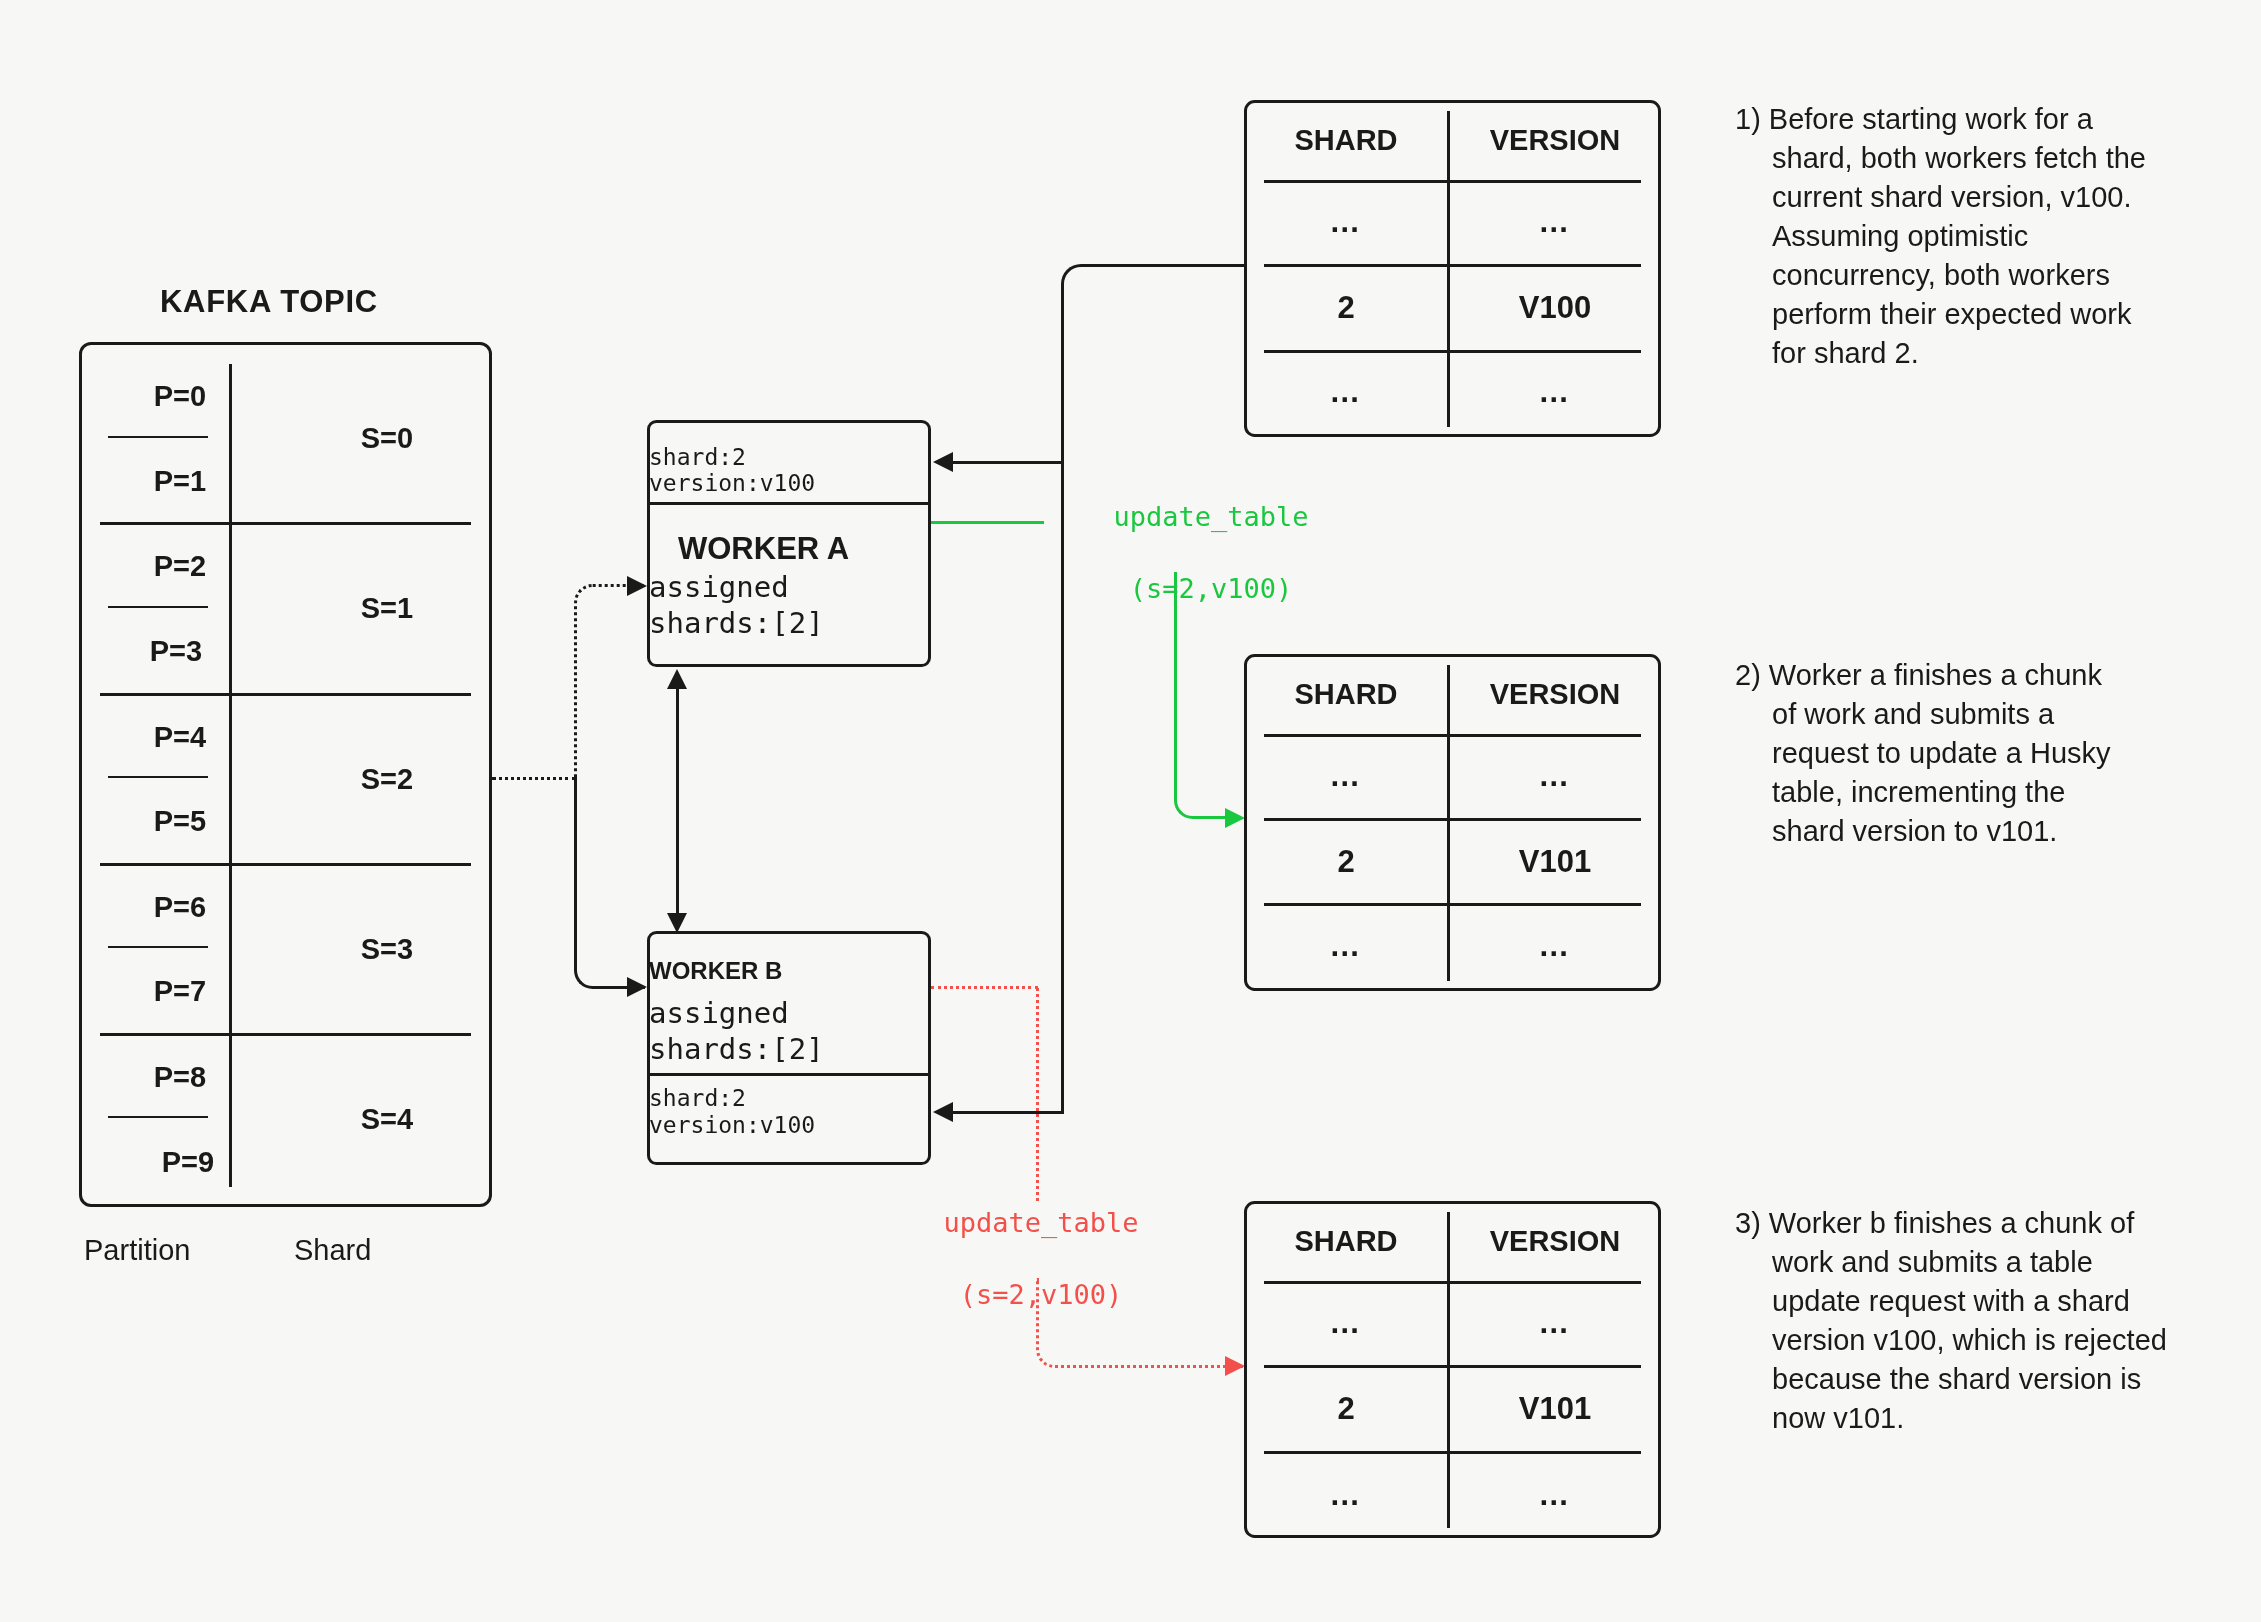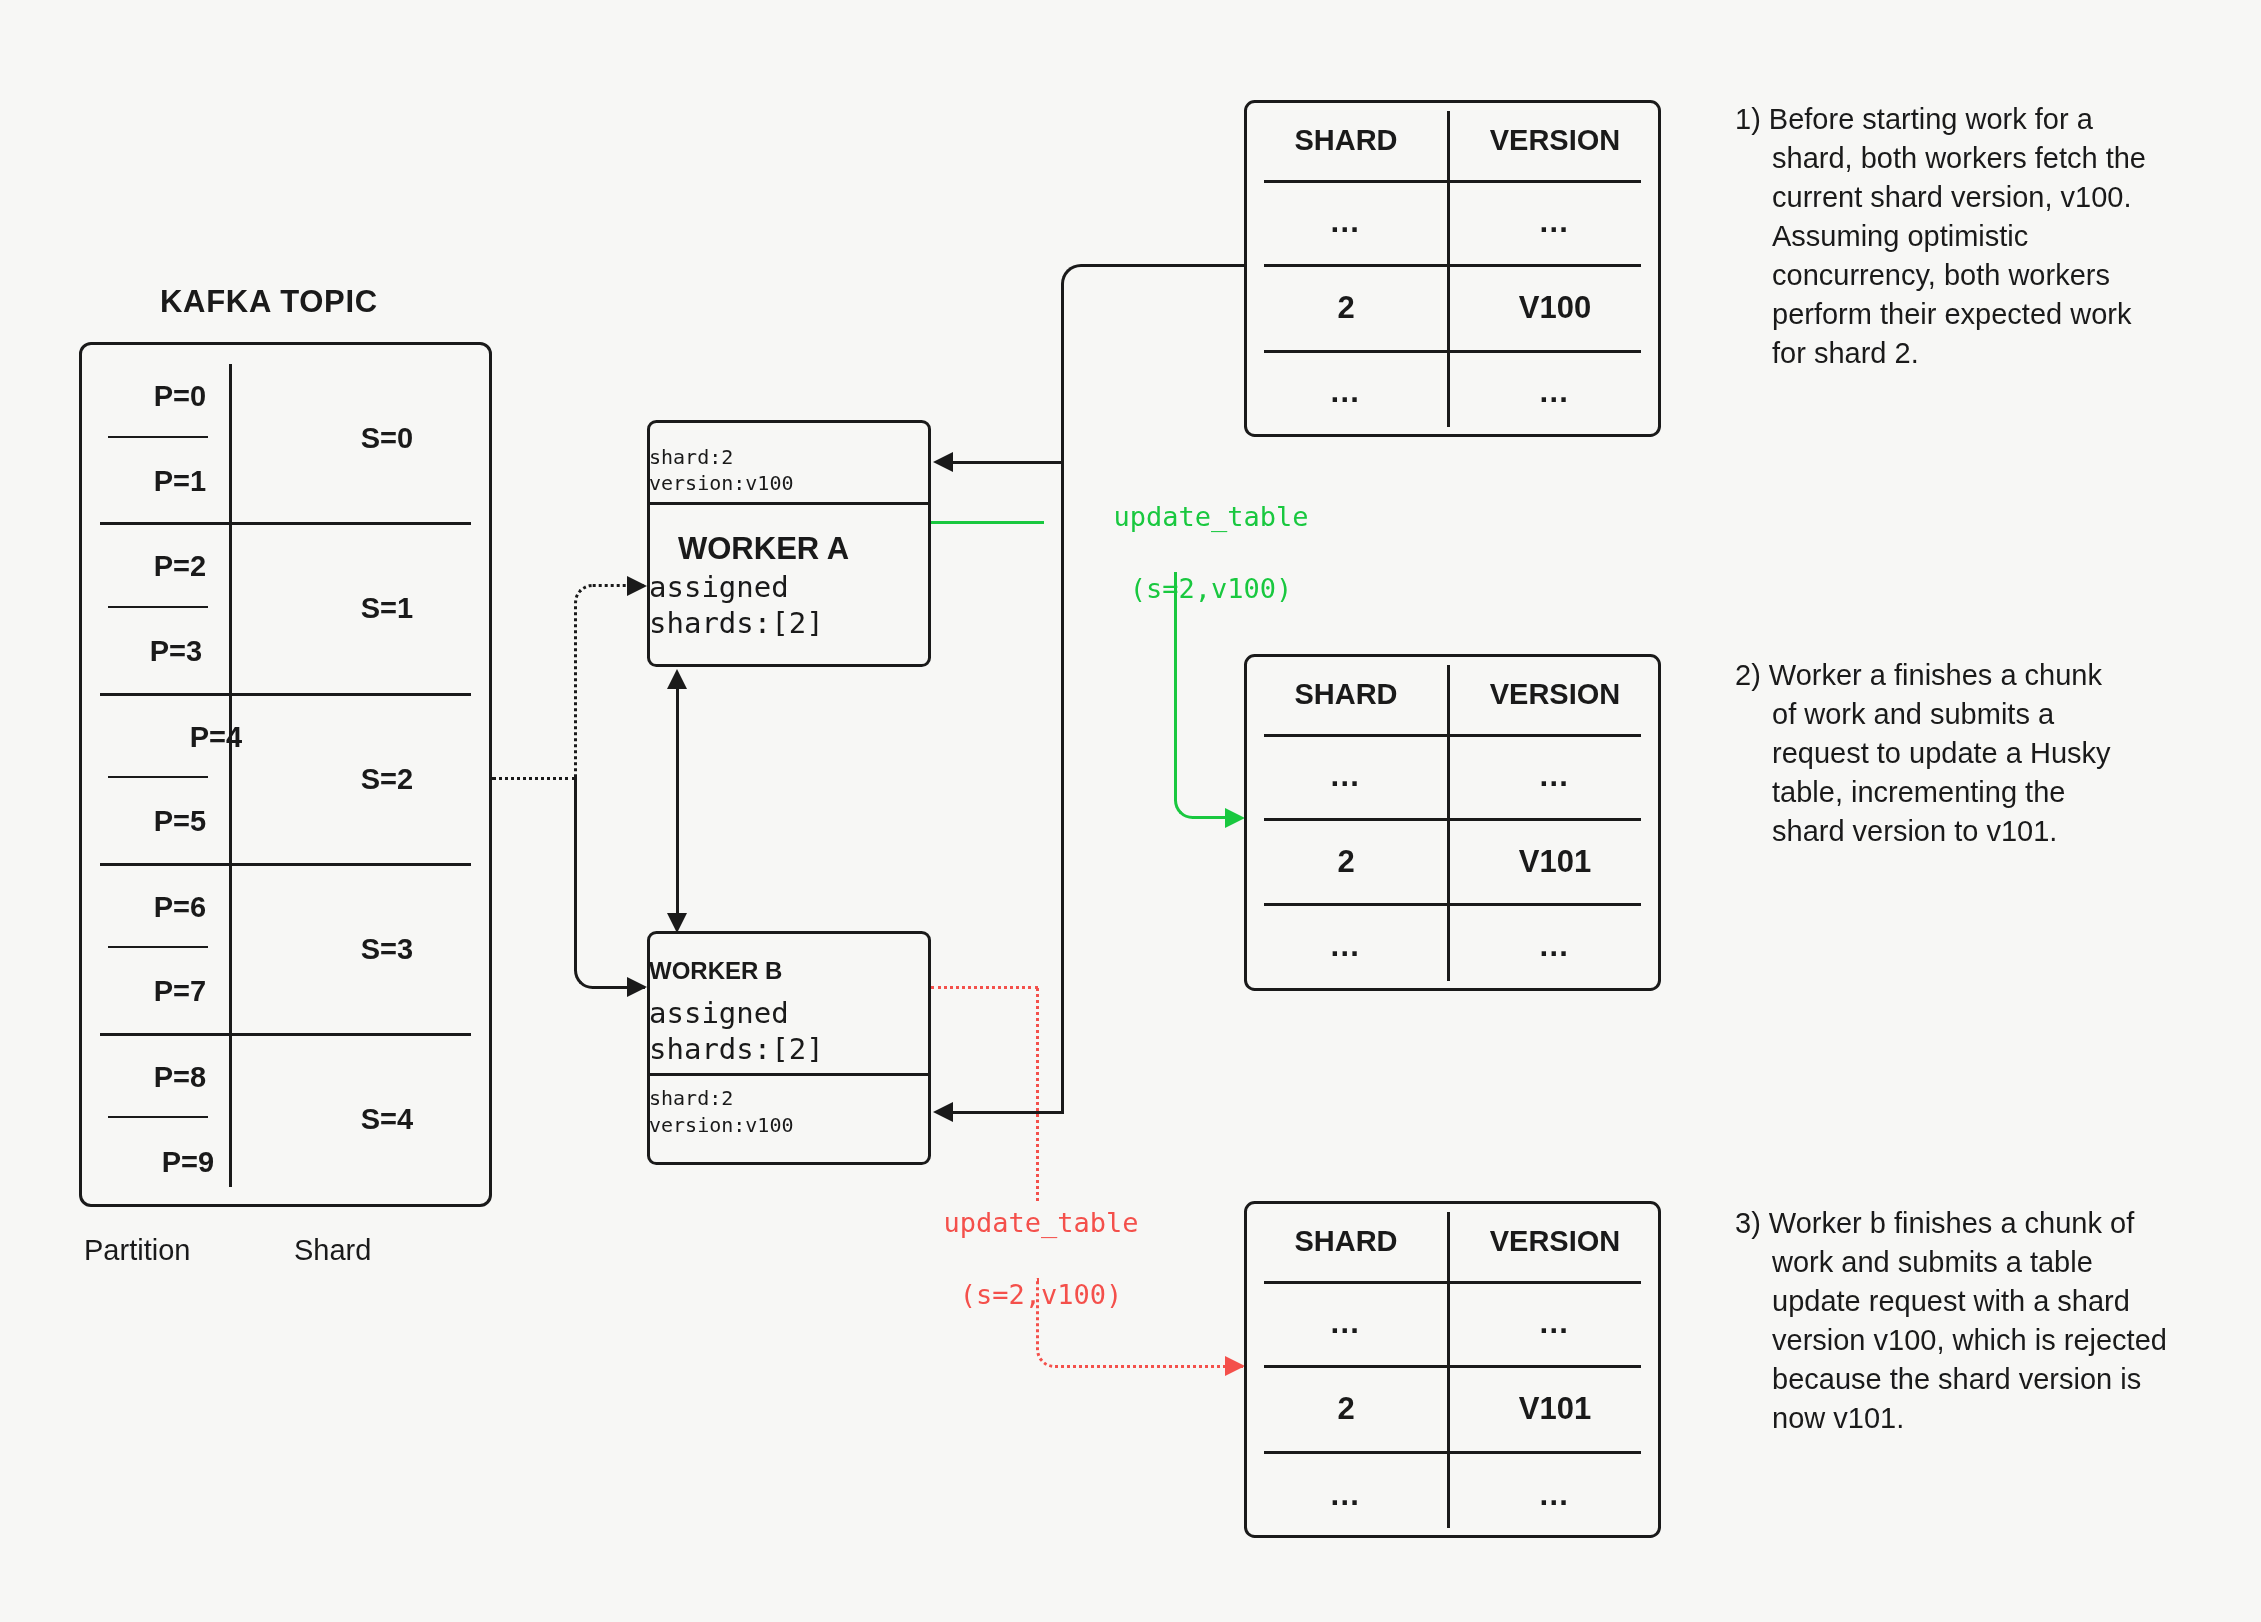--- a/index.html
+++ b/index.html
@@ -7,21 +7,21 @@
           font-family:"Liberation Sans", sans-serif;color:#1A1A1A;}
   .abs{position:absolute;}
   .box{position:absolute;border:3.3px solid #1A1A1A;border-radius:12px;background:#F7F7F5;box-sizing:border-box;}
   .hline{position:absolute;border-top:3.3px solid #1A1A1A;height:0;}
   .vline{position:absolute;border-left:3.3px solid #1A1A1A;width:0;}
   .ctr{text-align:left;}
   .bold{font-weight:700;}
   .cell{position:absolute;width:200px;text-align:center;font-weight:700;font-size:29px;line-height:40px;}
   .dots{font-size:31px;letter-spacing:2.7px;}
   .mono{font-family:"DejaVu Sans Mono", monospace;}
-  .chip{font-size:20px;line-height:27px;}
+  .chip{font-size:23px;line-height:27px;}
   .wmain{font-size:29px;line-height:33px;}
   .note{font-size:29px;line-height:39px;white-space:pre-line;}
   .ann{position:absolute;width:520px;font-size:29px;line-height:39px;white-space:pre-line;
        padding-left:37px;text-indent:-37px;}
   .calllabel{position:absolute;width:294px;text-align:center;font-family:"DejaVu Sans Mono", monospace;
              font-size:27px;line-height:36px;white-space:pre-line;}
   .green{color:#19C83F;}
   .red{color:#F4504B;}
   
   .elb{position:absolute;box-sizing:border-box;}
@@ -53,21 +53,21 @@
   <div class="hline" style="left:108px;top:436px;width:100px;border-top-width:2.7px;"></div>
   <div class="hline" style="left:108px;top:606px;width:100px;border-top-width:2.7px;"></div>
   <div class="hline" style="left:108px;top:776px;width:100px;border-top-width:2.7px;"></div>
   <div class="hline" style="left:108px;top:946px;width:100px;border-top-width:2.7px;"></div>
   <div class="hline" style="left:108px;top:1116px;width:100px;border-top-width:2.7px;"></div>
 
   <div class="cell" style="left:80px;top:376px;">P=0</div>
   <div class="cell" style="left:80px;top:461px;">P=1</div>
   <div class="cell" style="left:80px;top:546px;">P=2</div>
   <div class="cell" style="left:76px;top:631px;">P=3</div>
-  <div class="cell" style="left:80px;top:717px;padding-left:36px;">P=4</div>
+  <div class="cell" style="left:80px;top:717px;">P=4</div>
   <div class="cell" style="left:80px;top:801px;">P=5</div>
   <div class="cell" style="left:80px;top:887px;">P=6</div>
   <div class="cell" style="left:80px;top:971px;">P=7</div>
   <div class="cell" style="left:80px;top:1057px;">P=8</div>
   <div class="cell" style="left:88px;top:1142px;">P=9</div>
 
   <div class="cell" style="left:287px;top:418px;">S=0</div>
   <div class="cell" style="left:287px;top:588px;">S=1</div>
   <div class="cell" style="left:287px;top:759px;">S=2</div>
   <div class="cell" style="left:287px;top:929px;">S=3</div>

